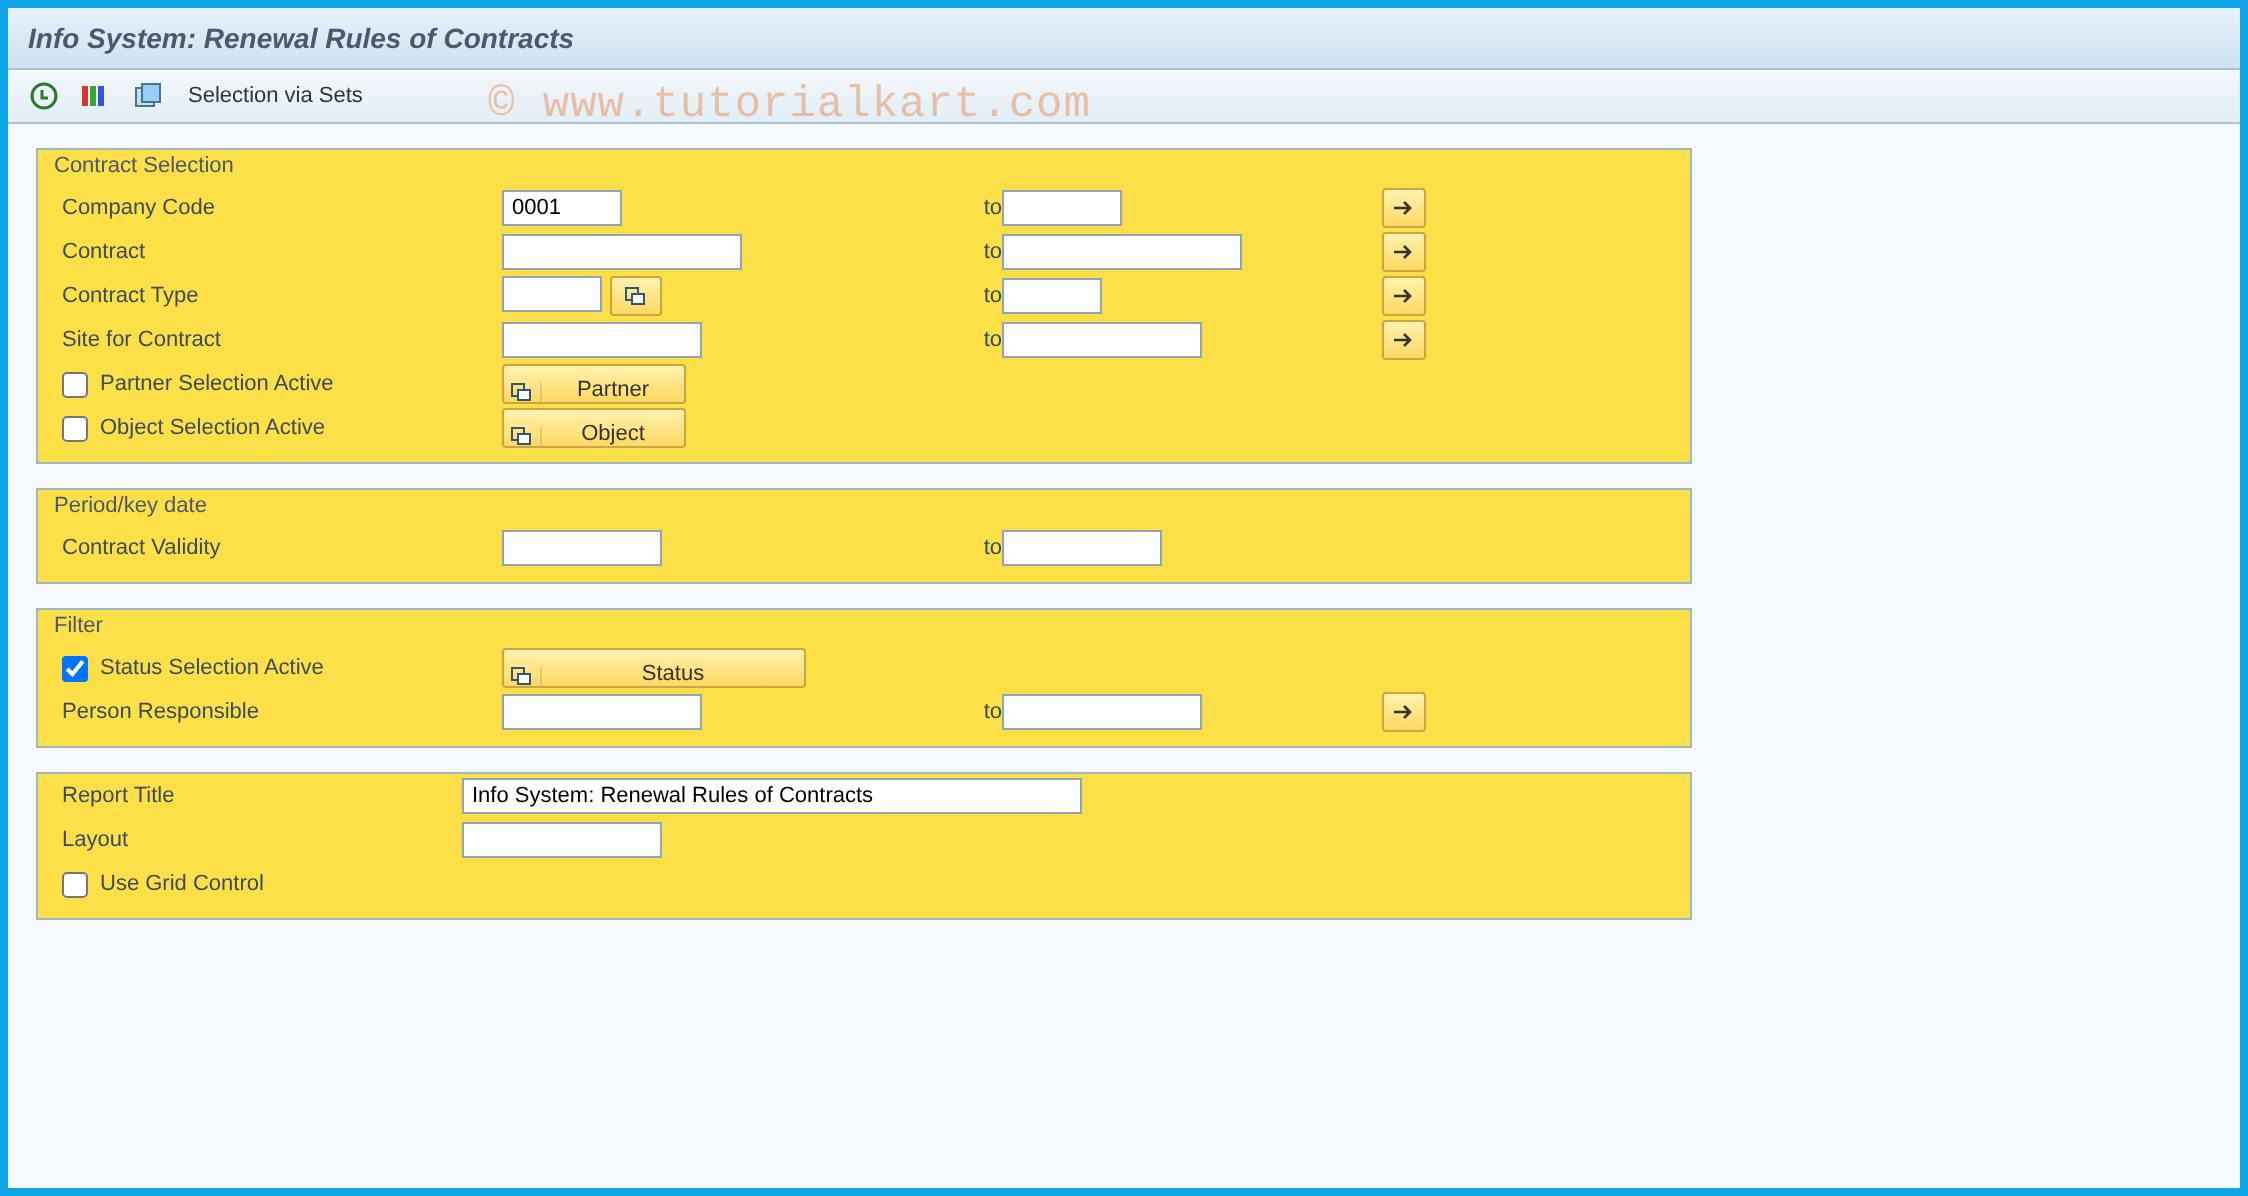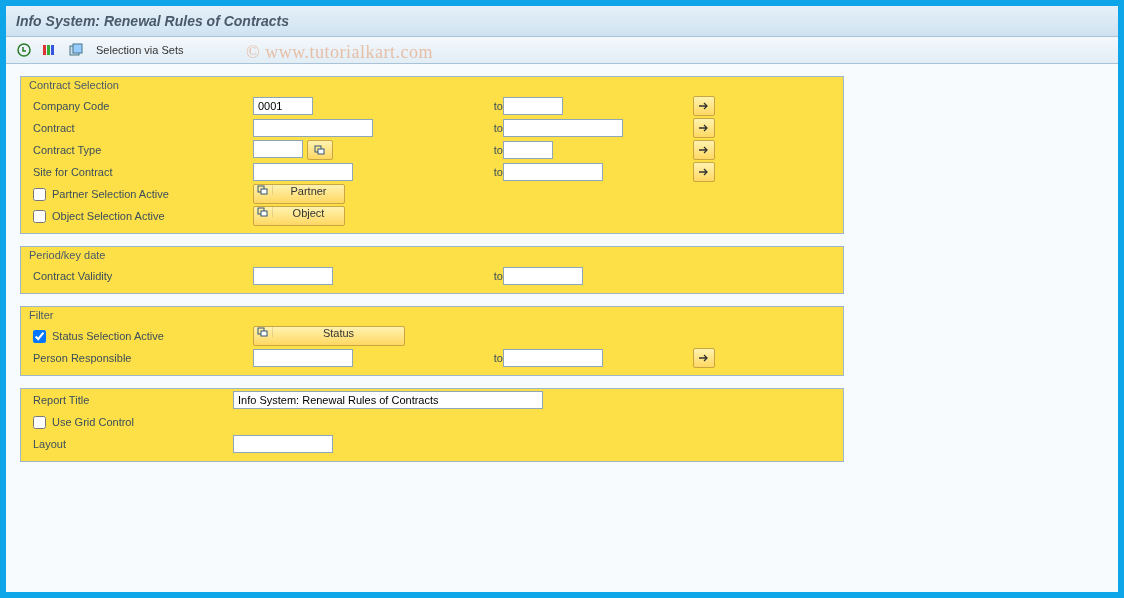--- a/index.html
+++ b/index.html
@@ -1,22 +1,22 @@
 <!DOCTYPE html>
 <html><head>
 <meta charset="utf-8">
 <style>
   html,body{margin:0;padding:0;font-family:Arial,Helvetica,sans-serif;font-size:11px;color:#333;background:#fff}
-  .frame{width:1124px;height:598px;border:6px solid #0ea5e9;background:#f7fbfe;position:relative;box-sizing:border-box}
+  .frame{width:1124px;height:598px;border:4px solid #0ea5e9;background:#f7fbfe;position:relative;box-sizing:border-box}
   .titlebar{background:linear-gradient(#e6f0f9,#cfe2f1);height:30px;border-bottom:1px solid #a8c3d7;padding:0 10px;display:flex;align-items:center}
   .titlebar h1{margin:0;font-size:14px;font-style:italic;font-weight:bold;color:#4a5a6a}
   .toolbar{height:26px;background:linear-gradient(#f3f8fc,#e2edf5);border-bottom:1px solid #a8c3d7;padding:0 10px;display:flex;align-items:center;gap:8px}
   .tb-ico{width:16px;height:16px;display:inline-flex;align-items:center;justify-content:center;cursor:pointer}
   .tb-btn{display:inline-flex;align-items:center;gap:12px;padding:1px 4px;cursor:pointer}
-  .watermark{position:absolute;left:240px;top:36px;font-size:18px;letter-spacing:.5px;color:rgba(230,150,100,.55);font-family:Liberation Serif, serif;pointer-events:none}
+  .watermark{position:absolute;left:240px;top:36px;font-size:22px;letter-spacing:.5px;color:rgba(230,150,100,.55);font-family:Liberation Mono, monospace;pointer-events:none}
   .body{padding:12px 14px}
   .group{border:1px solid #9fb8c9;background:#fde047;margin:0 260px 12px 0;}
   .group-title{font-size:11px;color:#4a5a6a;padding:2px 8px 4px 8px}
   .group-body{padding:0 8px 6px 12px}
   .row{display:flex;align-items:center;height:22px;gap:0}
   .lbl{width:220px;color:#3b4d5c}
   .lbl.cb{display:flex;align-items:center;gap:4px}
   input[type=text]{height:16px;border:1px solid #8ea6b7;background:#fff;font:inherit;padding:0 4px;box-sizing:content-box}
   .in-company{width:50px}
   .in-contract{width:110px}
@@ -24,21 +24,21 @@
   .in-site{width:90px}
   .in-date{width:70px}
   .in-wide{width:300px}
   .in-layout{width:90px}
   .col-to{width:60px;text-align:right;color:#3b4d5c;padding-left:60px;box-sizing:content-box}
   .to-cell{width:150px;display:flex}
   .multi{width:40px;display:flex;justify-content:flex-start;padding-left:40px}
   .multi-btn{width:20px;height:18px;background:linear-gradient(#fff2b0,#ffd862);border:1px solid #c9a642;border-radius:2px;display:flex;align-items:center;justify-content:center;cursor:pointer}
   .multi-btn svg{display:block}
   .mini-f4{width:24px;height:18px;background:linear-gradient(#fff2b0,#ffd862);border:1px solid #c9a642;border-radius:2px;margin-left:4px;display:flex;align-items:center;justify-content:center;cursor:pointer}
-  .wide-btn{height:18px;background:linear-gradient(#fff2b0,#ffd862);border:1px solid #c9a642;border-radius:2px;display:flex;align-items:flex-start;cursor:pointer}
+  .wide-btn{height:18px;background:linear-gradient(#fff2b0,#ffd862);border:1px solid #c9a642;border-radius:2px;display:flex;align-items:flex-end;cursor:pointer}
   .wide-btn .ic{width:18px;display:flex;align-items:center;justify-content:center;border-right:1px solid rgba(0,0,0,.1)}
   .wide-btn .tx{flex:1;text-align:center;padding:0 8px}
   .wbtn-80{width:90px}
   .wbtn-150{width:150px}
   input[type=checkbox]{margin:0 2px 0 0;width:13px;height:13px}
 </style>
 </head>
 <body>
 
 <div class="frame">
@@ -235,26 +235,26 @@
       </div>
     </div>
 
     <div class="group">
       <div class="group-body">
         <div class="row">
           <div class="lbl" style="width:200px">Report Title</div>
           <input type="text" class="in-wide" value="Info System: Renewal Rules of Contracts" style="">
         </div>
         <div class="row">
+          <div class="lbl" style="width:200px">Layout</div>
+          <input type="text" class="in-layout" style="">
+        </div>
+        <div class="row">
           <div class="lbl cb">
               <input type="checkbox" style="">
               <span>Use Grid Control</span>
             </div>
         </div>
-        <div class="row">
-          <div class="lbl" style="width:200px">Layout</div>
-          <input type="text" class="in-layout" style="">
-        </div>
       </div>
     </div>
 
   </div>
 </div>
 
 </body></html>

